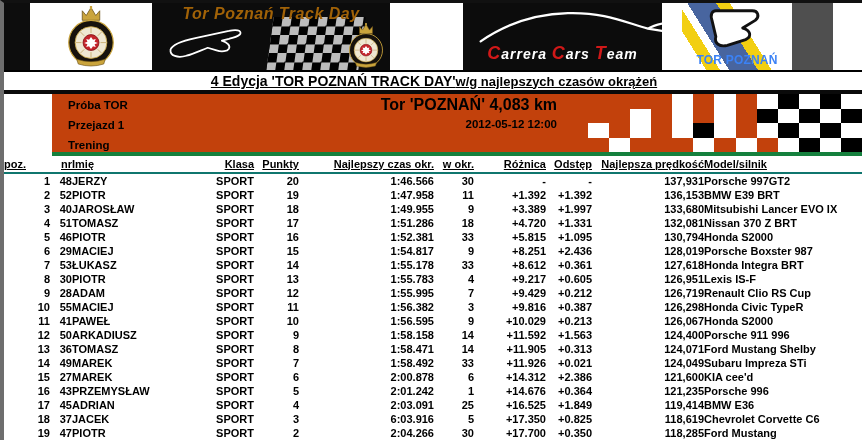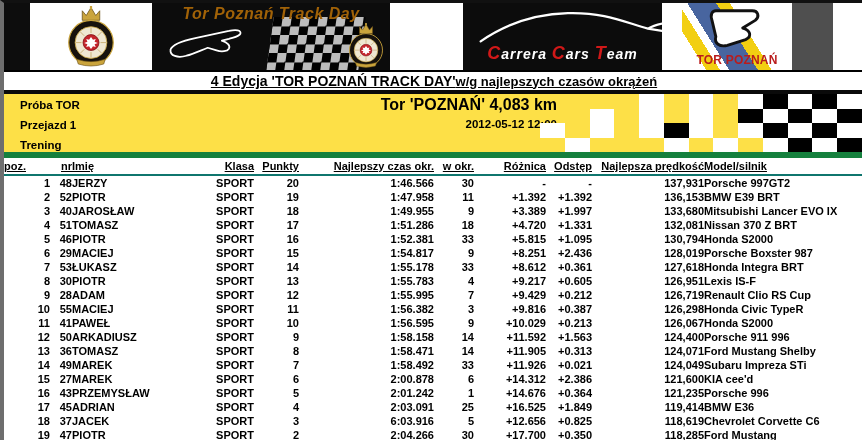--- a/index.html
+++ b/index.html
@@ -29,29 +29,29 @@
   .td-track{position:absolute;left:4px;top:20px;}
   .td-badge{position:absolute;right:6px;top:20px;}
   .carrera-car{position:absolute;left:4px;top:2px;}
   .carrera-text{position:absolute;left:0;right:0;bottom:6px;text-align:center;
     color:#fff;font-style:italic;font-weight:bold;font-size:14px;letter-spacing:1px;white-space:nowrap;}
   .carrera-text .redcap{color:#d01818;font-size:18px;}
   .tp-stripes{position:absolute;inset:0;
     background:linear-gradient(58deg,#fff 16%,#f2cf12 16% 25%,#fff 25% 31%,#48659f 31% 50%,#f2cf12 50% 59%,#fff 59%);}
   .tp-track{position:absolute;left:14px;top:2px;}
   .tp-label{position:absolute;left:0;right:0;bottom:3px;text-align:center;
-    color:#b91c1c;font-weight:bold;font-size:12px;letter-spacing:.2px;white-space:nowrap;}
+    color:#3b82f6;font-weight:bold;font-size:12px;letter-spacing:.2px;white-space:nowrap;}
   
   .title-bar{height:18px;border-top:2px solid #000;border-bottom:4px solid #0a0a0a;
     background:#fff;display:flex;justify-content:center;align-items:center;
     padding:0 2px 0 4px;overflow:hidden;white-space:nowrap;text-decoration:underline;}
   .title-left{font-weight:bold;font-size:14px;}
   .title-right{font-weight:bold;font-size:13px;}
   
-  .info-panel{height:58px;background:#fde047;border-bottom:6px solid #15803d;position:relative;overflow:hidden;}
+  .info-panel{height:58px;background:#c2410c;border-bottom:4px solid #15803d;position:relative;overflow:hidden;margin-left:48px;}
   .info-left{position:absolute;left:16px;top:0;font-weight:bold;font-size:11.5px;}
   .info-left div{height:20px;line-height:22px;}
   .info-mid1{position:absolute;top:2px;right:305px;font-weight:bold;font-size:16px;line-height:18px;}
   .info-mid2{position:absolute;top:21px;right:305px;font-weight:bold;font-size:11.5px;line-height:18px;}
   .checker{position:absolute;top:0;bottom:0;left:536px;right:0;
     display:grid;grid-template-columns:repeat(13,1fr);grid-auto-rows:14.5px;}
   .chk-g{background:transparent;}
   .chk-w{background:#fff;}
   .chk-k{background:#000;}
   
@@ -466,21 +466,21 @@
           <td class="col-model">BMW E36</td>
         </tr>
         <tr>
           <td class="col-poz">18</td>
           <td class="col-nr">37</td>
           <td class="col-imie">JACEK</td>
           <td class="col-klasa">SPORT</td>
           <td class="col-punkty">3</td>
           <td class="col-czas">6:03.916</td>
           <td class="col-wokr">5</td>
-          <td class="col-roznica">+12.656</td>
+          <td class="col-roznica">+17.350</td>
           <td class="col-odstep">+0.825</td>
           <td class="col-predkosc">118,619</td>
           <td class="col-model">Chevrolet Corvette C6</td>
         </tr>
         <tr>
           <td class="col-poz">19</td>
           <td class="col-nr">47</td>
           <td class="col-imie">PIOTR</td>
           <td class="col-klasa">SPORT</td>
           <td class="col-punkty">2</td>

